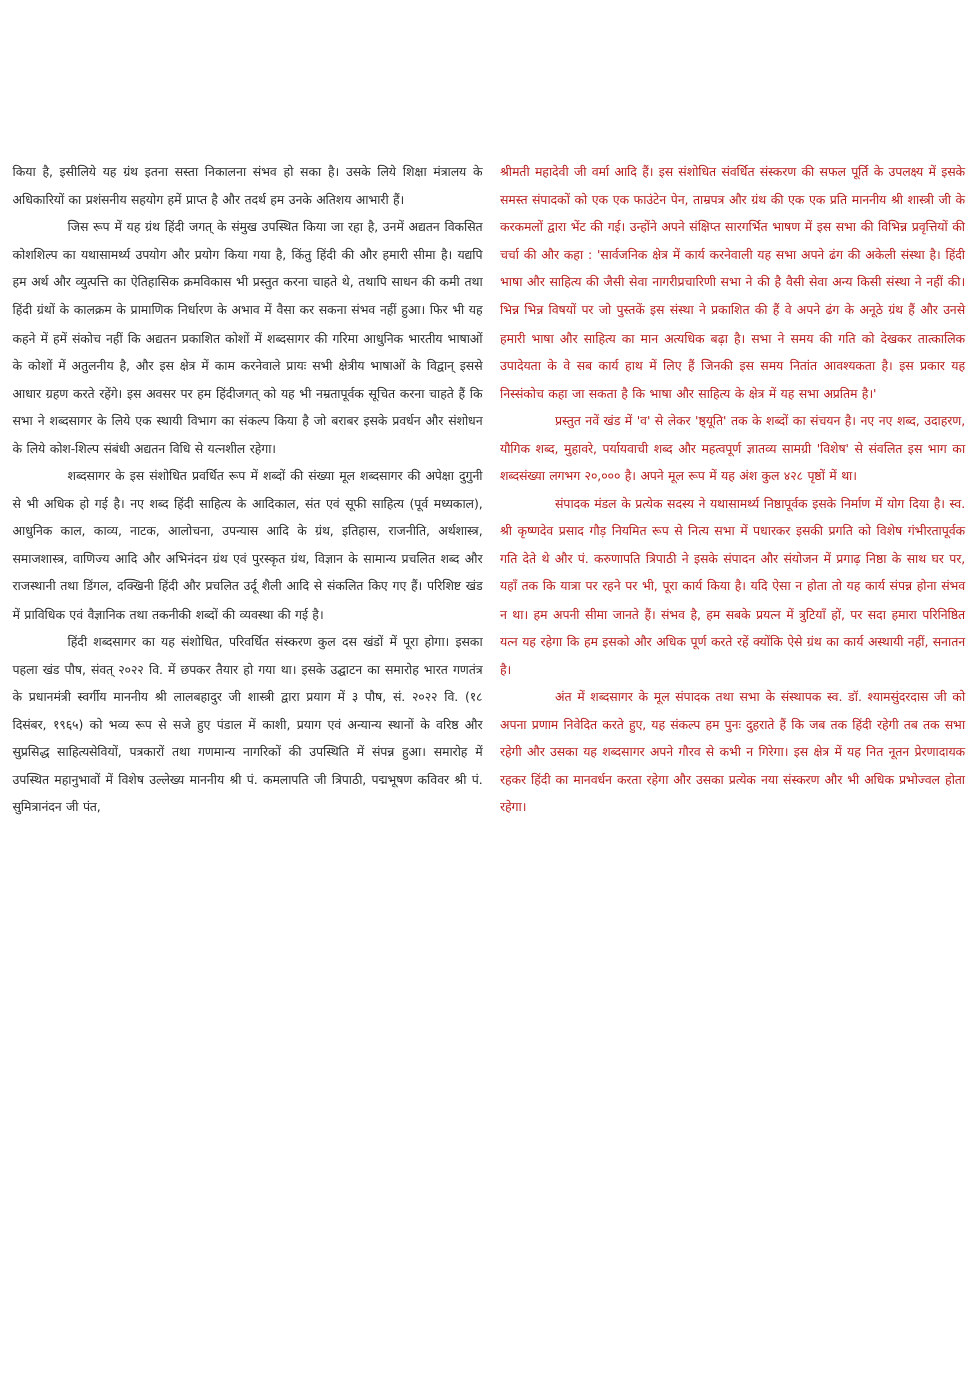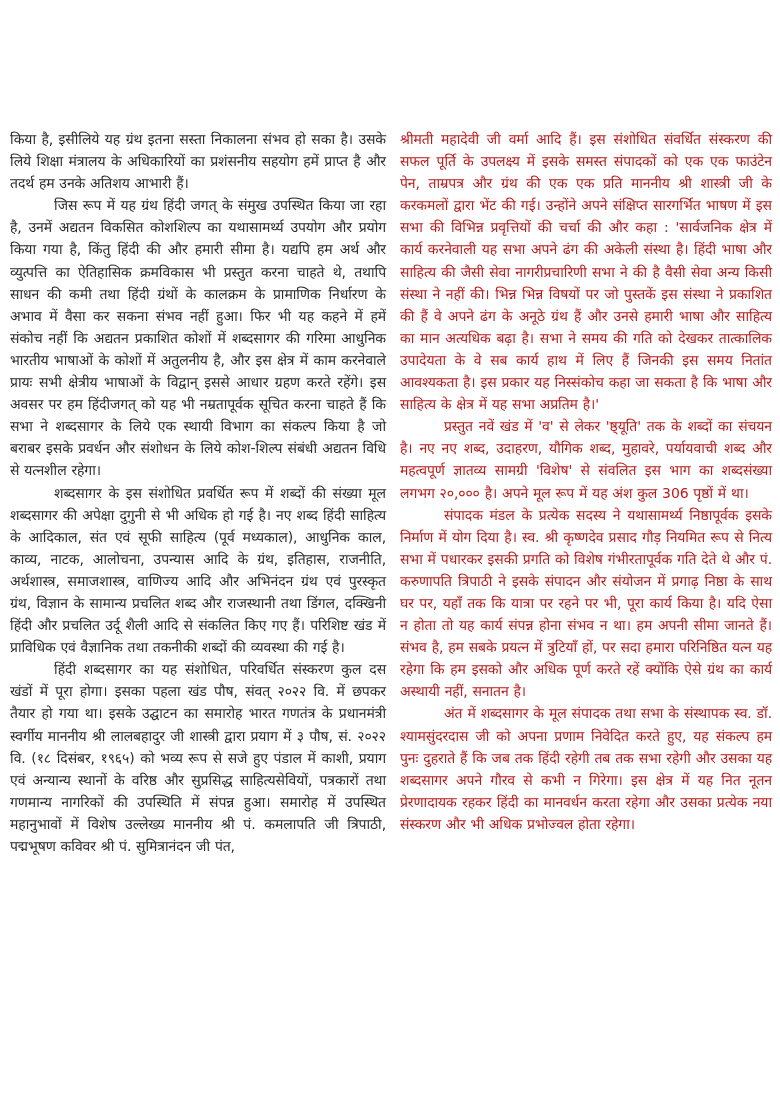--- a/index.html
+++ b/index.html
@@ -24,21 +24,21 @@
     justify-content: space-between;
   }
   .column {
     width: 376px;
   }
   .column.right {
     width: 372px;
   }
   .para {
     margin: 0;
-    font-size: 14px;
+    font-size: 10px;
     line-height: 22.1px;
     text-align: justify;
     text-align-last: left;
     word-spacing: 0.5px;
     letter-spacing: -0.1px;
   }
   .para.indent {
     text-indent: 44px;
   }
   .left .para { color: #2b2b2b; }
@@ -49,17 +49,17 @@
 
 <div class="page">
   <div class="column left">
     <p class="para">किया है, इसीलिये यह ग्रंथ इतना सस्ता निकालना संभव हो सका है। उसके लिये शिक्षा मंत्रालय के अधिकारियों का प्रशंसनीय सहयोग हमें प्राप्त है और तदर्थ हम उनके अतिशय आभारी हैं।</p>
     <p class="para indent">जिस रूप में यह ग्रंथ हिंदी जगत् के संमुख उपस्थित किया जा रहा है, उनमें अद्यतन विकसित कोशशिल्प का यथासामर्थ्य उपयोग और प्रयोग किया गया है, किंतु हिंदी की और हमारी सीमा है। यद्यपि हम अर्थ और व्युत्पत्ति का ऐतिहासिक क्रमविकास भी प्रस्तुत करना चाहते थे, तथापि साधन की कमी तथा हिंदी ग्रंथों के कालक्रम के प्रामाणिक निर्धारण के अभाव में वैसा कर सकना संभव नहीं हुआ। फिर भी यह कहने में हमें संकोच नहीं कि अद्यतन प्रकाशित कोशों में शब्दसागर की गरिमा आधुनिक भारतीय भाषाओं के कोशों में अतुलनीय है, और इस क्षेत्र में काम करनेवाले प्रायः सभी क्षेत्रीय भाषाओं के विद्वान् इससे आधार ग्रहण करते रहेंगे। इस अवसर पर हम हिंदीजगत् को यह भी नम्रतापूर्वक सूचित करना चाहते हैं कि सभा ने शब्दसागर के लिये एक स्थायी विभाग का संकल्प किया है जो बराबर इसके प्रवर्धन और संशोधन के लिये कोश-शिल्प संबंधी अद्यतन विधि से यत्नशील रहेगा।</p>
     <p class="para indent">शब्दसागर के इस संशोधित प्रवर्धित रूप में शब्दों की संख्या मूल शब्दसागर की अपेक्षा दुगुनी से भी अधिक हो गई है। नए शब्द हिंदी साहित्य के आदिकाल, संत एवं सूफी साहित्य (पूर्व मध्यकाल), आधुनिक काल, काव्य, नाटक, आलोचना, उपन्यास आदि के ग्रंथ, इतिहास, राजनीति, अर्थशास्त्र, समाजशास्त्र, वाणिज्य आदि और अभिनंदन ग्रंथ एवं पुरस्कृत ग्रंथ, विज्ञान के सामान्य प्रचलित शब्द और राजस्थानी तथा डिंगल, दक्खिनी हिंदी और प्रचलित उर्दू शैली आदि से संकलित किए गए हैं। परिशिष्ट खंड में प्राविधिक एवं वैज्ञानिक तथा तकनीकी शब्दों की व्यवस्था की गई है।</p>
     <p class="para indent">हिंदी शब्दसागर का यह संशोधित, परिवर्धित संस्करण कुल दस खंडों में पूरा होगा। इसका पहला खंड पौष, संवत् २०२२ वि. में छपकर तैयार हो गया था। इसके उद्घाटन का समारोह भारत गणतंत्र के प्रधानमंत्री स्वर्गीय माननीय श्री लालबहादुर जी शास्त्री द्वारा प्रयाग में ३ पौष, सं. २०२२ वि. (१८ दिसंबर, १९६५) को भव्य रूप से सजे हुए पंडाल में काशी, प्रयाग एवं अन्यान्य स्थानों के वरिष्ठ और सुप्रसिद्ध साहित्यसेवियों, पत्रकारों तथा गणमान्य नागरिकों की उपस्थिति में संपन्न हुआ। समारोह में उपस्थित महानुभावों में विशेष उल्लेख्य माननीय श्री पं. कमलापति जी त्रिपाठी, पद्मभूषण कविवर श्री पं. सुमित्रानंदन  जी पंत,</p>
   </div>
   <div class="column right">
     <p class="para">श्रीमती महादेवी जी वर्मा आदि हैं। इस संशोधित संवर्धित संस्करण की सफल पूर्ति के उपलक्ष्य में इसके समस्त संपादकों को एक एक फाउंटेन पेन, ताम्रपत्र और ग्रंथ की एक एक प्रति माननीय श्री शास्त्री जी के करकमलों द्वारा भेंट की गई। उन्होंने अपने संक्षिप्त सारगर्भित भाषण में इस सभा की विभिन्न प्रवृत्तियों की चर्चा की और कहा : 'सार्वजनिक क्षेत्र में कार्य करनेवाली यह सभा अपने ढंग की अकेली संस्था है। हिंदी भाषा और साहित्य की जैसी सेवा नागरीप्रचारिणी सभा ने की है वैसी सेवा अन्य किसी संस्था ने नहीं की। भिन्न भिन्न विषयों पर जो पुस्तकें इस संस्था ने प्रकाशित की हैं वे अपने ढंग के अनूठे ग्रंथ हैं और उनसे हमारी भाषा और साहित्य का मान अत्यधिक बढ़ा है। सभा ने समय की गति को देखकर तात्कालिक उपादेयता के वे सब कार्य हाथ में लिए हैं जिनकी इस समय नितांत आवश्यकता है। इस प्रकार यह निस्संकोच कहा जा सकता है कि भाषा और साहित्य के क्षेत्र में यह सभा अप्रतिम है।'</p>
-    <p class="para indent">प्रस्तुत नवें खंड में 'व' से लेकर 'ष्ठ्यूति' तक के शब्दों का संचयन है। नए नए शब्द, उदाहरण, यौगिक शब्द, मुहावरे, पर्यायवाची शब्द और महत्वपूर्ण ज्ञातव्य सामग्री 'विशेष' से संवलित इस भाग का शब्दसंख्या लगभग २०,००० है। अपने मूल रूप में यह अंश कुल 306 पृष्ठों में था।</p>
+    <p class="para indent">प्रस्तुत नवें खंड में 'व' से लेकर 'ष्ठ्यूति' तक के शब्दों का संचयन है। नए नए शब्द, उदाहरण, यौगिक शब्द, मुहावरे, पर्यायवाची शब्द और महत्वपूर्ण ज्ञातव्य सामग्री 'विशेष' से संवलित इस भाग का शब्दसंख्या लगभग २०,००० है। अपने मूल रूप में यह अंश कुल ४२८ पृष्ठों में था।</p>
     <p class="para indent">संपादक मंडल के प्रत्येक सदस्य ने यथासामर्थ्य निष्ठापूर्वक इसके निर्माण में योग दिया है। स्व. श्री कृष्णदेव प्रसाद गौड़ नियमित रूप से नित्य सभा में पधारकर इसकी प्रगति को विशेष गंभीरतापूर्वक गति देते थे और पं. करुणापति त्रिपाठी ने इसके संपादन और संयोजन में प्रगाढ़ निष्ठा के साथ घर पर, यहाँ तक कि यात्रा पर रहने पर भी, पूरा कार्य किया है। यदि ऐसा न होता तो यह कार्य संपन्न होना संभव न था। हम अपनी सीमा जानते हैं। संभव है, हम सबके प्रयत्न में त्रुटियाँ हों, पर सदा हमारा परिनिष्ठित यत्न यह रहेगा कि हम इसको और अधिक पूर्ण करते रहें क्योंकि ऐसे ग्रंथ का कार्य अस्थायी नहीं, सनातन है।</p>
     <p class="para indent">अंत में शब्दसागर के मूल संपादक तथा सभा के संस्थापक स्व. डॉ. श्यामसुंदरदास जी को अपना प्रणाम निवेदित करते हुए, यह संकल्प हम पुनः दुहराते हैं कि जब तक हिंदी रहेगी तब तक सभा रहेगी और उसका यह शब्दसागर अपने गौरव से कभी न गिरेगा। इस क्षेत्र में यह नित नूतन प्रेरणादायक रहकर हिंदी का मानवर्धन करता रहेगा और उसका प्रत्येक नया संस्करण और भी अधिक प्रभोज्वल होता रहेगा।</p>
   </div>
 </div>
 
 </body></html>

